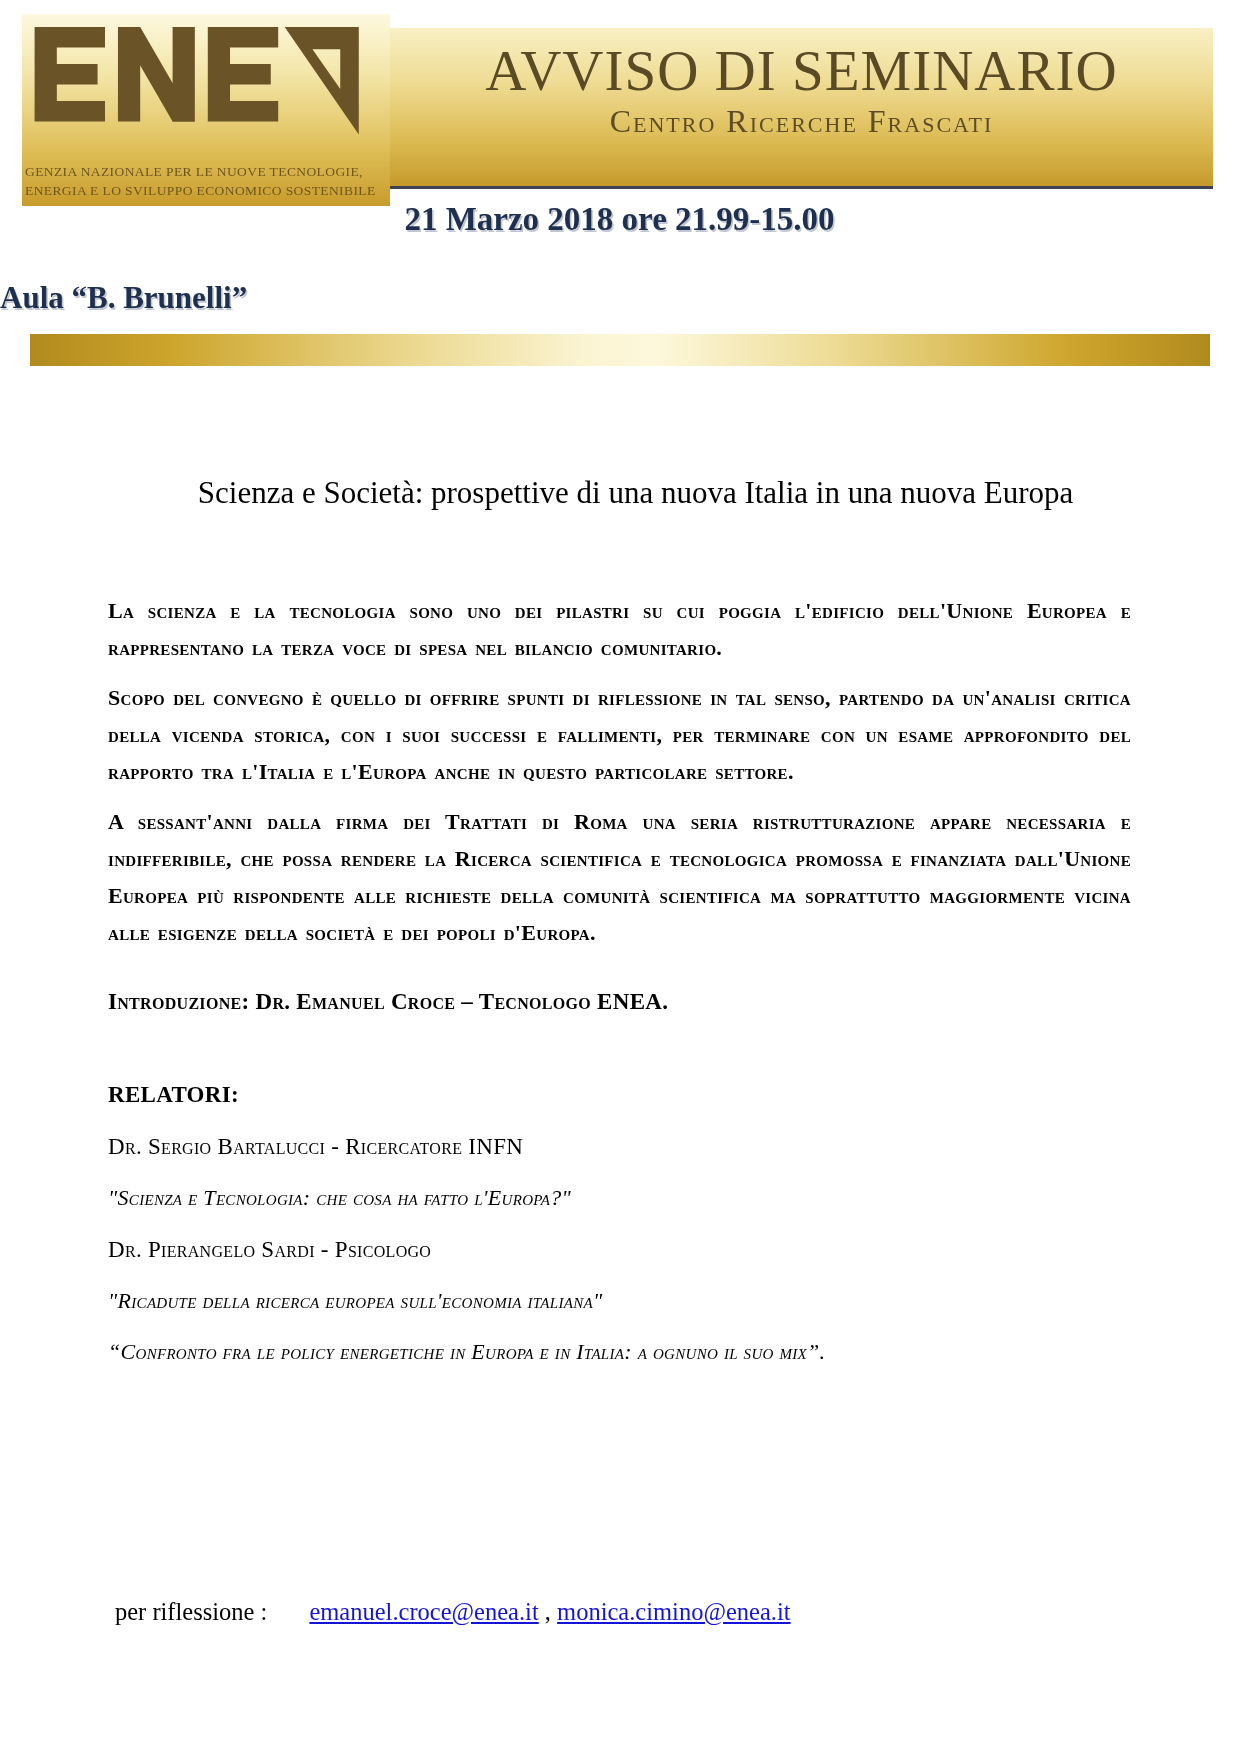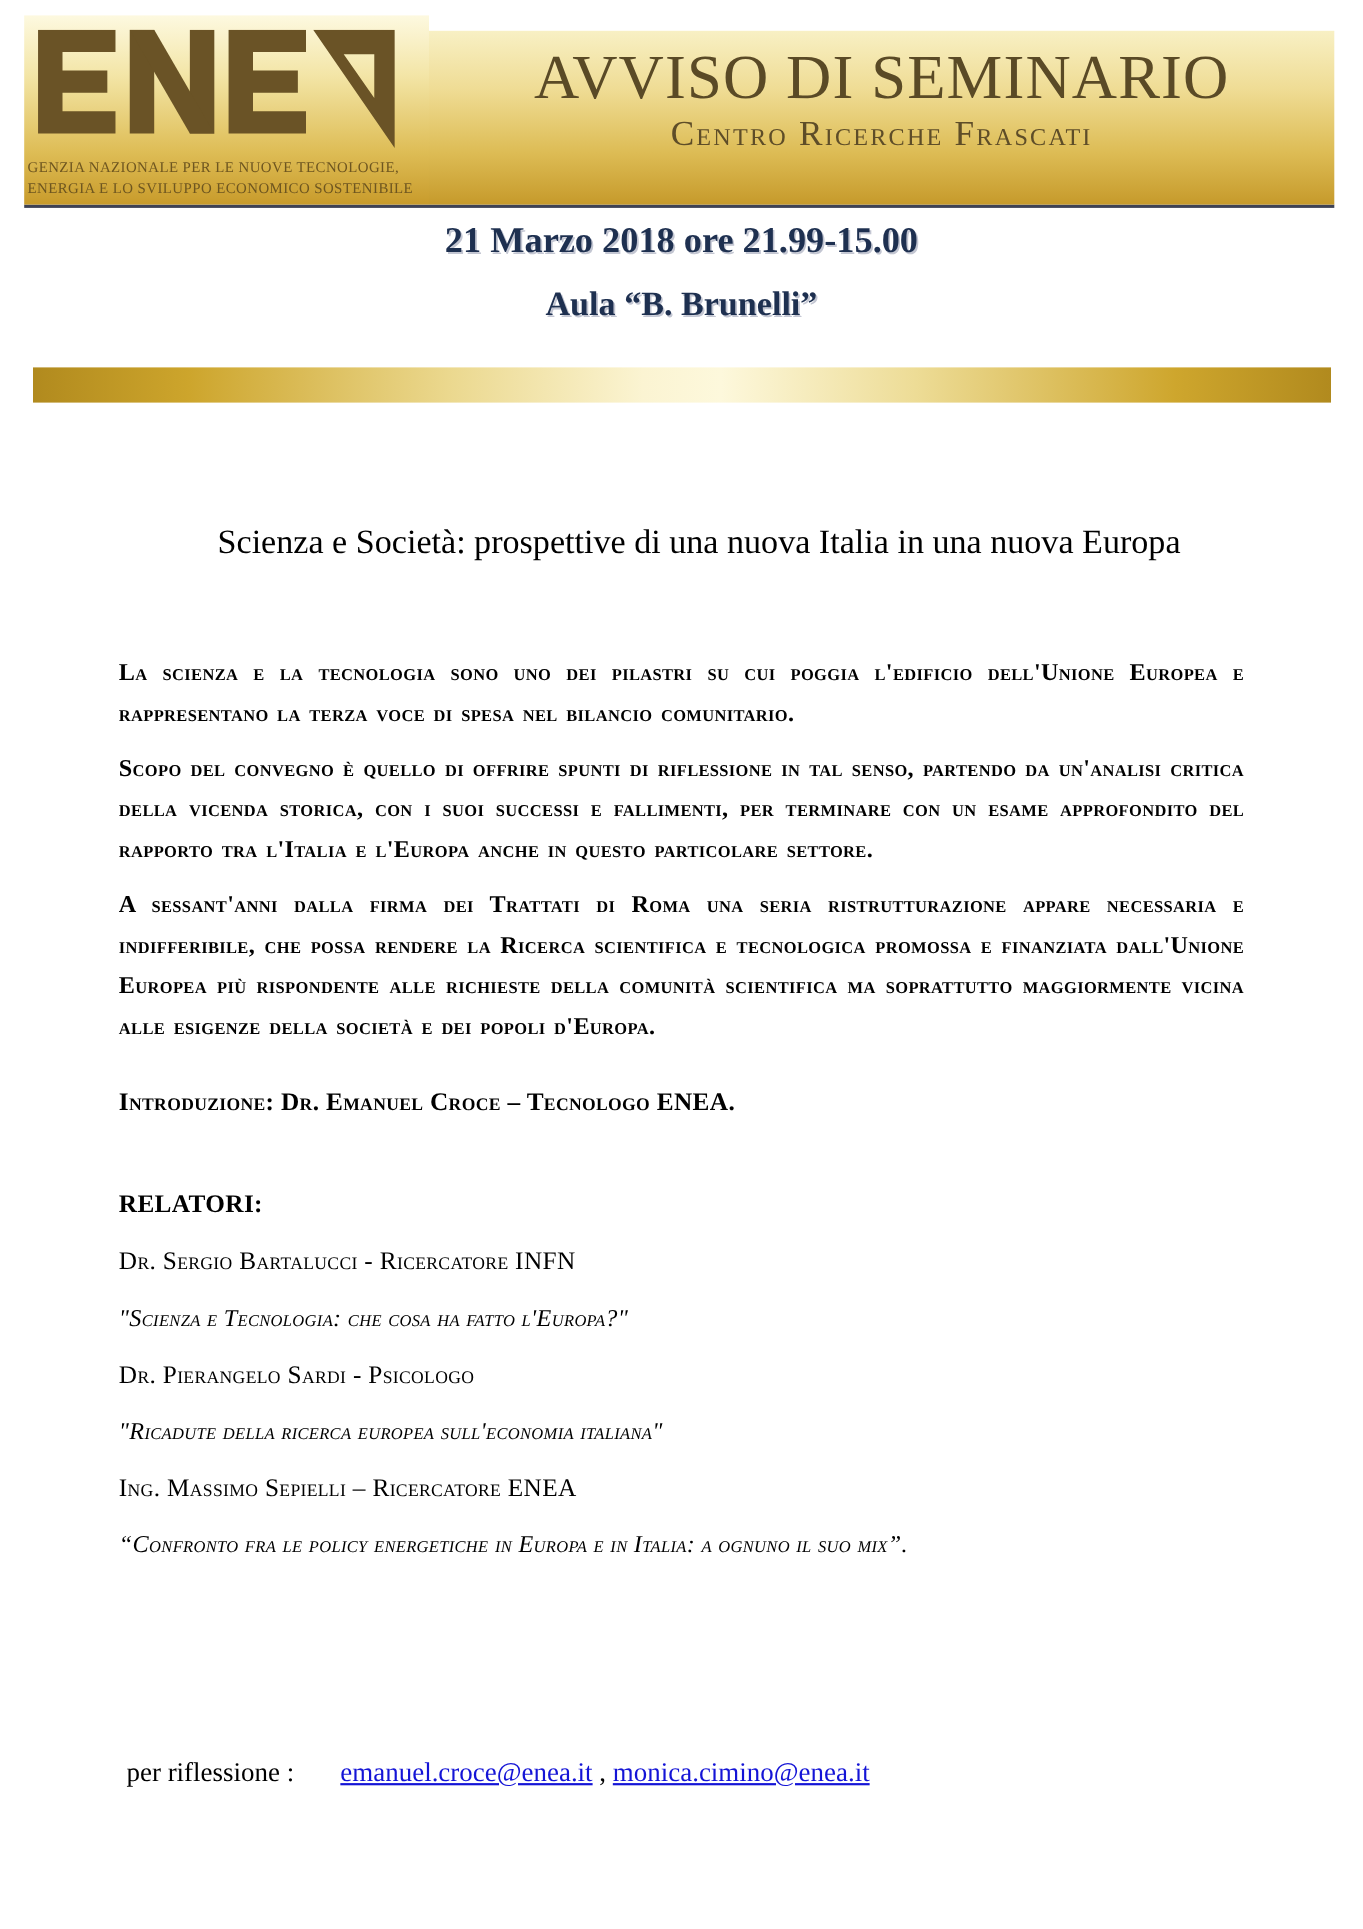--- a/index.html
+++ b/index.html
@@ -10,21 +10,21 @@
     font-family:"Liberation Serif", serif;
     overflow:hidden;
   }
 
   
   .header{
     position:absolute;left:22px;top:14px;width:1191px;height:172px;
     border-bottom:3px solid #3E4254;
   }
   .logo-block{
-    position:absolute;left:0;top:0;width:368px;height:172px;
+    position:absolute;left:0;top:0;width:368px;height:192px;
     background:linear-gradient(180deg,#FDF9E0 0%,#F3E5A6 32%,#DEBD56 72%,#C89B2B 100%);
   }
   .enea-svg{position:absolute;left:12px;top:13px;width:330px;height:113px;}
   .logo-subtitle{
     position:absolute;left:3px;bottom:5px;
     color:#6E5620;font-size:13.5px;line-height:1.45;letter-spacing:.4px;
     white-space:nowrap;
   }
   .banner{
     position:absolute;left:368px;top:14px;width:823px;height:158px;
@@ -40,21 +40,21 @@
     font-size:32px;color:#5E4D28;letter-spacing:2px;
   }
 
   
   .date-line{
     position:absolute;top:201px;left:0;width:100%;text-align:center;
     font-size:33px;font-weight:bold;color:#1E3050;
     text-shadow:1.5px 2px 0 #c3c6d2;
   }
   .aula-line{
-    position:absolute;top:258px;left:0;width:100%;text-align:center;
+    position:absolute;top:280px;left:0;width:100%;text-align:left;
     font-size:31px;font-weight:bold;color:#1E3050;
     text-shadow:1.5px 2px 0 #c3c6d2;
     font-family:Liberation Serif, serif;
   }
   .gold-divider{
     position:absolute;top:334px;left:30px;width:1180px;height:32px;
     background:linear-gradient(90deg,#B18A1E 0%,#CDA52C 12%,#EBD88E 32%,#FBF4D2 47%,#FDF8DC 53%,#EDDC96 68%,#CEA62D 88%,#B18A1E 100%);
   }
 
   
@@ -152,21 +152,20 @@
     <div class="intro-line">Introduzione: Dr. Emanuel Croce – Tecnologo ENEA.</div>
 
     <div class="relatori-heading">RELATORI:</div>
 
     <div class="speaker-name">Dr. Sergio Bartalucci - Ricercatore INFN</div>
     <div class="speaker-talk">"Scienza e Tecnologia: che cosa ha fatto l'Europa?"</div>
 
     <div class="speaker-name">Dr. Pierangelo Sardi - Psicologo</div>
     <div class="speaker-talk">"Ricadute della ricerca europea sull'economia italiana"</div>
 
-    <div class="speaker-name">Ing. Massimo Sepielli – Ricercatore ENEA</div>
     <div class="speaker-talk">“Confronto fra le policy energetiche in Europa e in Italia: a ognuno il suo mix”.</div>
   </div>
 
   <div class="footer">
     <span class="info-label">per riflessione :</span><a class="email-link">emanuel.croce@enea.it</a><span class="email-sep"> , </span><a class="email-link">monica.cimino@enea.it</a>
   </div>
 
 </div>
 
 </body></html>

